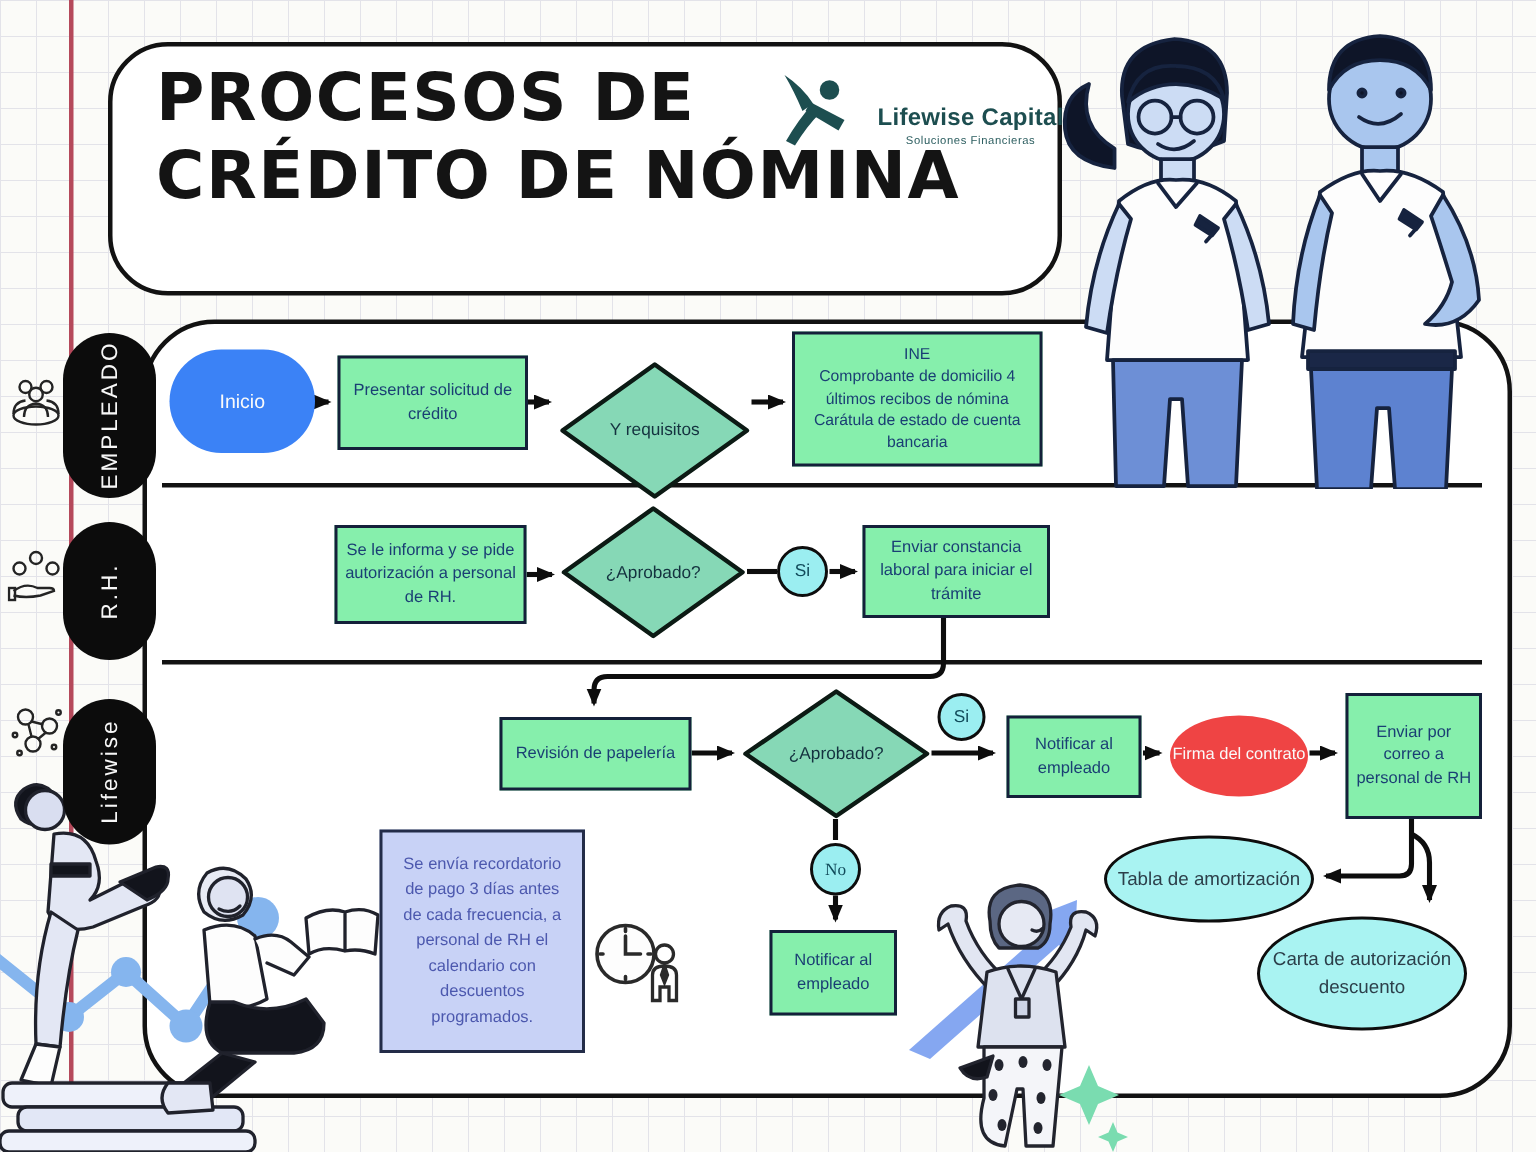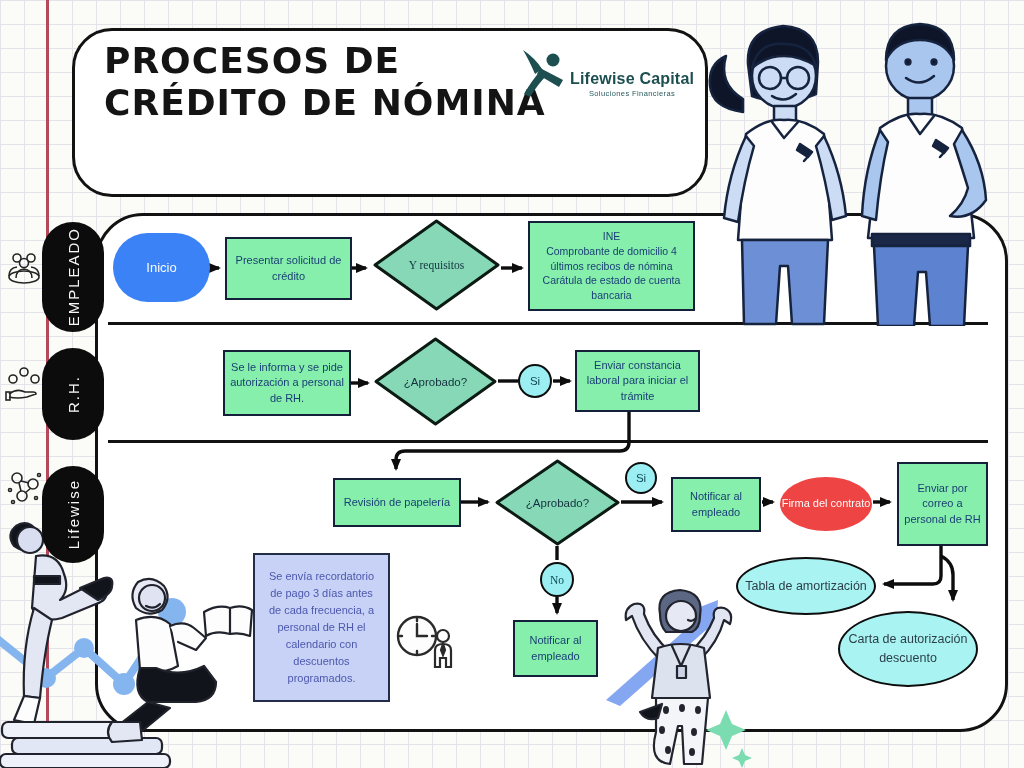--- a/index.html
+++ b/index.html
@@ -15,24 +15,24 @@
   .abs{position:absolute;}
   #margin-line{left:46px;top:0;width:3px;height:768px;background:#b5495b;z-index:0;}
 
   
   .card{background:#ffffff;border:3px solid #121212;z-index:1;}
   #title-card{left:72px;top:28px;width:630px;height:163px;border-radius:40px;}
   #flow-panel{left:95px;top:213px;width:907px;height:513px;border-radius:48px;}
   .lane-divider{left:108px;width:880px;height:3px;background:#121212;z-index:1;}
 
   #main-title{left:104px;top:40px;z-index:2;color:#141414;font-family:"DejaVu Sans",sans-serif;
-    font-weight:800;font-size:36px;line-height:1.18;letter-spacing:1px;}
+    font-weight:800;font-size:44px;line-height:1.18;letter-spacing:1px;}
 
   
-  #logo{left:520px;top:48px;z-index:2;display:flex;align-items:flex-start;gap:4px;}
+  #logo{left:520px;top:48px;z-index:2;display:flex;align-items:flex-start;gap:19px;}
   #logo .lg-text{margin-top:22px;}
   #logo .lg-name{font-size:16px;font-weight:bold;color:#1d4e50;letter-spacing:.2px;}
   #logo .lg-tag{font-size:7.5px;color:#2a5c5e;text-align:center;margin-top:1px;letter-spacing:.4px;}
 
   
   .lane-pill{background:#0c0c0c;border-radius:32px;z-index:3;display:flex;align-items:center;justify-content:center;}
   .lane-pill span{writing-mode:vertical-rl;transform:rotate(180deg);color:#f7f7f7;
     font-size:15px;letter-spacing:2px;font-weight:500;}
   .lane-icon{z-index:1;}
 
@@ -151,21 +151,21 @@
     <path d="M557,597 V613" marker-end="url(#ah)"></path>
   </g>
 </svg>
 
 <div class="node startend" style="left:113px;top:233px;width:97px;height:69px;">
     <span>Inicio</span>
   </div>
 <div class="node bluebox" style="left:225px;top:237px;width:127px;height:63px;">
     <span>Presentar solicitud de crédito</span>
   </div>
-<div class="diamond" style="left:372px;top:218px;width:129px;height:94px;font-family:Liberation Serif, serif;">
+<div class="diamond" style="left:372px;top:240px;width:129px;height:94px;">
   <svg viewBox="0 0 129 94">
       <polygon points="64.5,3 126,47 64.5,91 3,47"></polygon>
     </svg>
   <span>Y requisitos</span>
 </div>
 <div class="node bluebox prewrap" style="left:528px;top:221px;width:167px;height:90px;font-size:10.5px;"><span class="prewrap">INE
 Comprobante de domicilio 4 últimos recibos de nómina Carátula de estado de cuenta bancaria</span></div>
 
 <div class="node bluebox" style="left:223px;top:350px;width:128px;height:66px;">
     <span>Se le informa y se pide autorización a personal de RH.</span>

